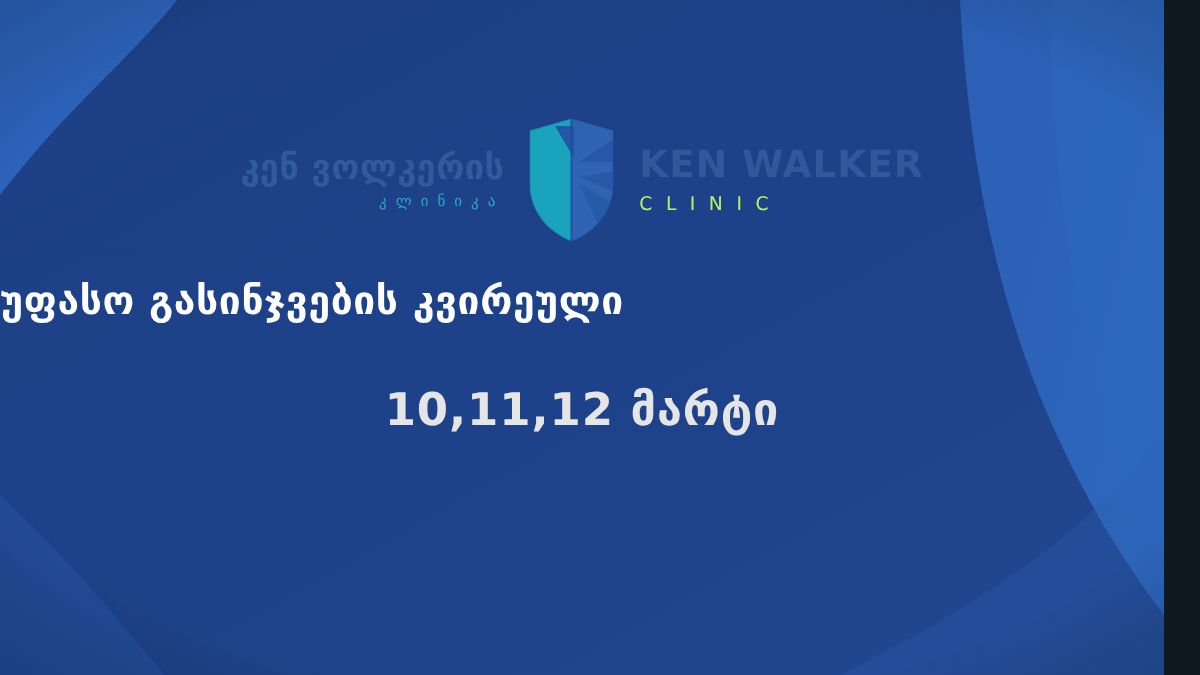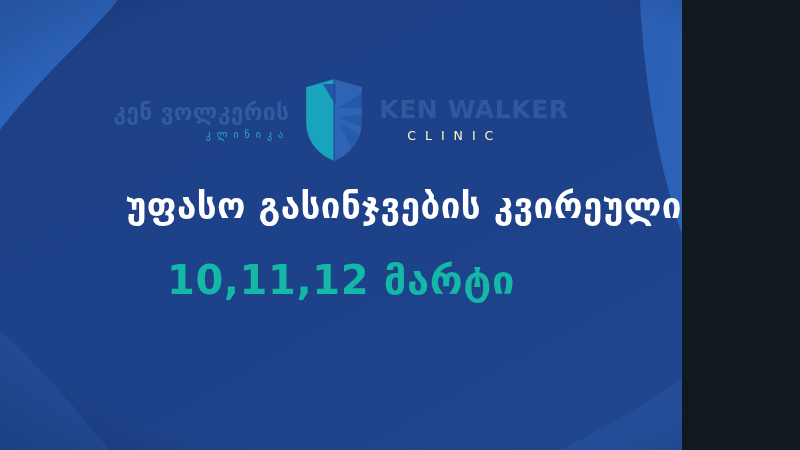--- a/index.html
+++ b/index.html
@@ -7,21 +7,21 @@
     margin: 0;
     padding: 0;
     background: #101820;
   }
   body {
     font-family: "DejaVu Sans", "Liberation Sans", sans-serif;
   }
 
   #banner {
     position: relative;
-    width: 682px;
+    width: 776px;
     height: 450px;
     overflow: hidden;
     background: #1e4289;
     user-select: none;
   }
 
   
   .bg-layer {
     position: absolute;
     inset: 0;
@@ -89,57 +89,56 @@
     margin-top: 5px;
     font-size: 10px;
     font-weight: 400;
     letter-spacing: 6px;
     color: #27a9c4;
     white-space: nowrap;
   }
   .logo-sub.latin {
     font-size: 12.5px;
     letter-spacing: 9px;
-    color: #fef9c3;
-    margin-left: 28px;
+    color: #bef264;
   }
 
   .shield-wrap {
     width: 62px;
     height: 84px;
     flex: 0 0 auto;
     display: block;
   }
   .shield-wrap svg { display: block; width: 62px; height: 84px; }
 
   
   .headline {
     position: absolute;
     top: 186px;
     left: 0;
     right: 0;
-    text-align: right;
-    font-size: 35px;
+    text-align: left;
+    font-size: 26px;
     font-weight: 700;
     color: #ffffff;
     letter-spacing: 0.4px;
     line-height: 1.18;
     white-space: nowrap;
   }
 
   
   .date-line {
     position: absolute;
     top: 256px;
     left: 0;
     right: 0;
     text-align: center;
-    font-size: 40px;
+    font-size: 30px;
     font-weight: 600;
-    color: #14b8a6;
+    color: #e5e5e5;
     letter-spacing: 0.6px;
     line-height: 1.2;
     white-space: nowrap;
   }
 </style>
 </head>
 <body>
 
 <div id="banner">
 

